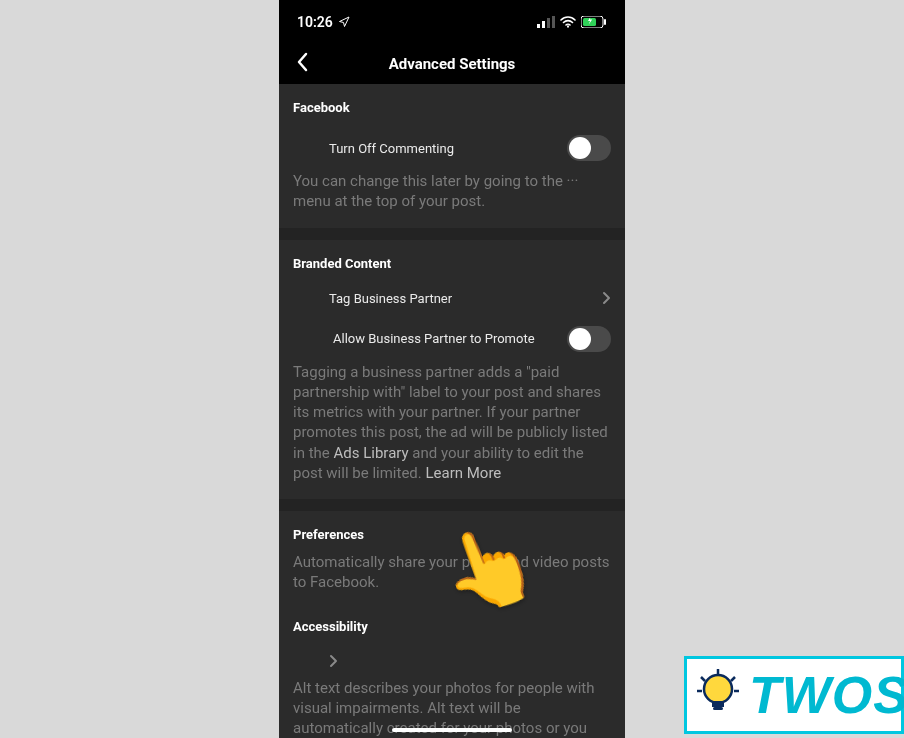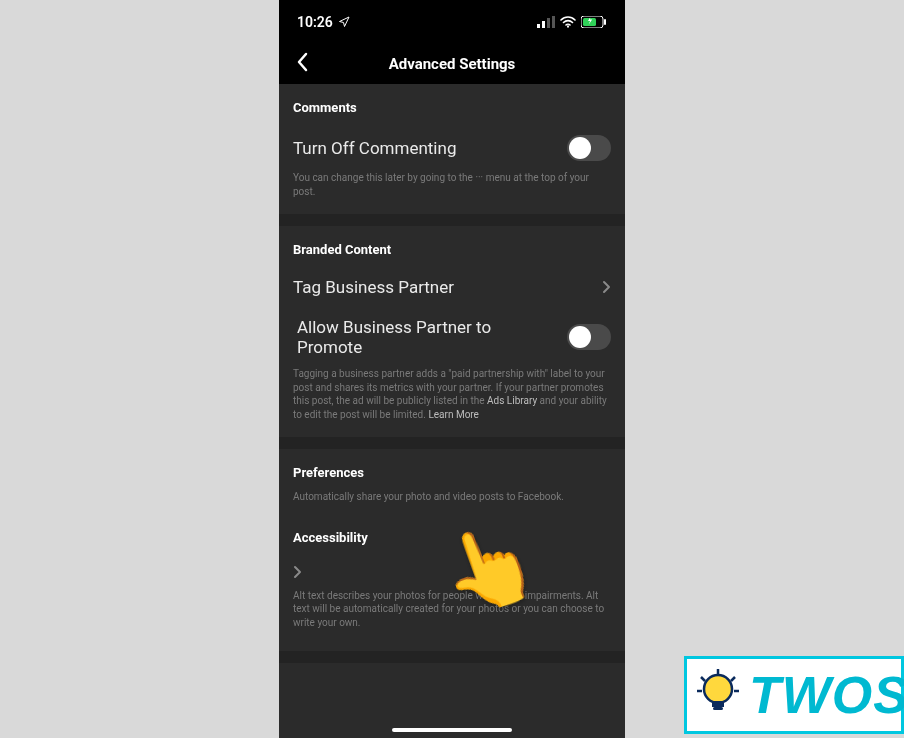--- a/index.html
+++ b/index.html
@@ -56,28 +56,29 @@
     font-size: 13px;
     font-weight: 700;
     color: #fff;
     padding: 6px 0 10px;
   }
   .row {
     display: flex;
     align-items: center;
     justify-content: space-between;
     padding: 10px 0;
-    font-size: 17px;
+    font-size: 13px;
     color: #eaeaea;
+    margin-left: 36px;
   }
   .row .label { flex: 1; }
   .row .value { color: #8a8a8a; margin-right: 8px; }
   .row .chevron svg { display: block; }
   .helper {
-    font-size: 10px;
+    font-size: 15px;
     line-height: 1.35;
     color: #7a7a7a;
     padding: 0 0 10px;
   }
   .helper .link { color: #bdbdbd; }
   
   .toggle {
     width: 44px;
     height: 26px;
     border-radius: 13px;
@@ -186,21 +187,21 @@
       <svg width="14" height="20" viewBox="0 0 12 20" fill="none" stroke="#fff" stroke-width="2.5" stroke-linecap="round" stroke-linejoin="round">
           <polyline points="10,2 3,10 10,18"></polyline>
         </svg>
     </div>
     <div class="nav-title">Advanced Settings</div>
   </div>
 
   <div class="content">
 
     <div class="section">
-      <div class="section-header">Comments</div>
+      <div class="section-header">Facebook</div>
       <div class="row">
         <span class="label">Turn Off Commenting</span>
         <span class="toggle"></span>
       </div>
       <div class="helper">You can change this later by going to the ··· menu at the top of your post.</div>
     </div>
 
     <div class="divider"></div>
 
     <div class="section">

